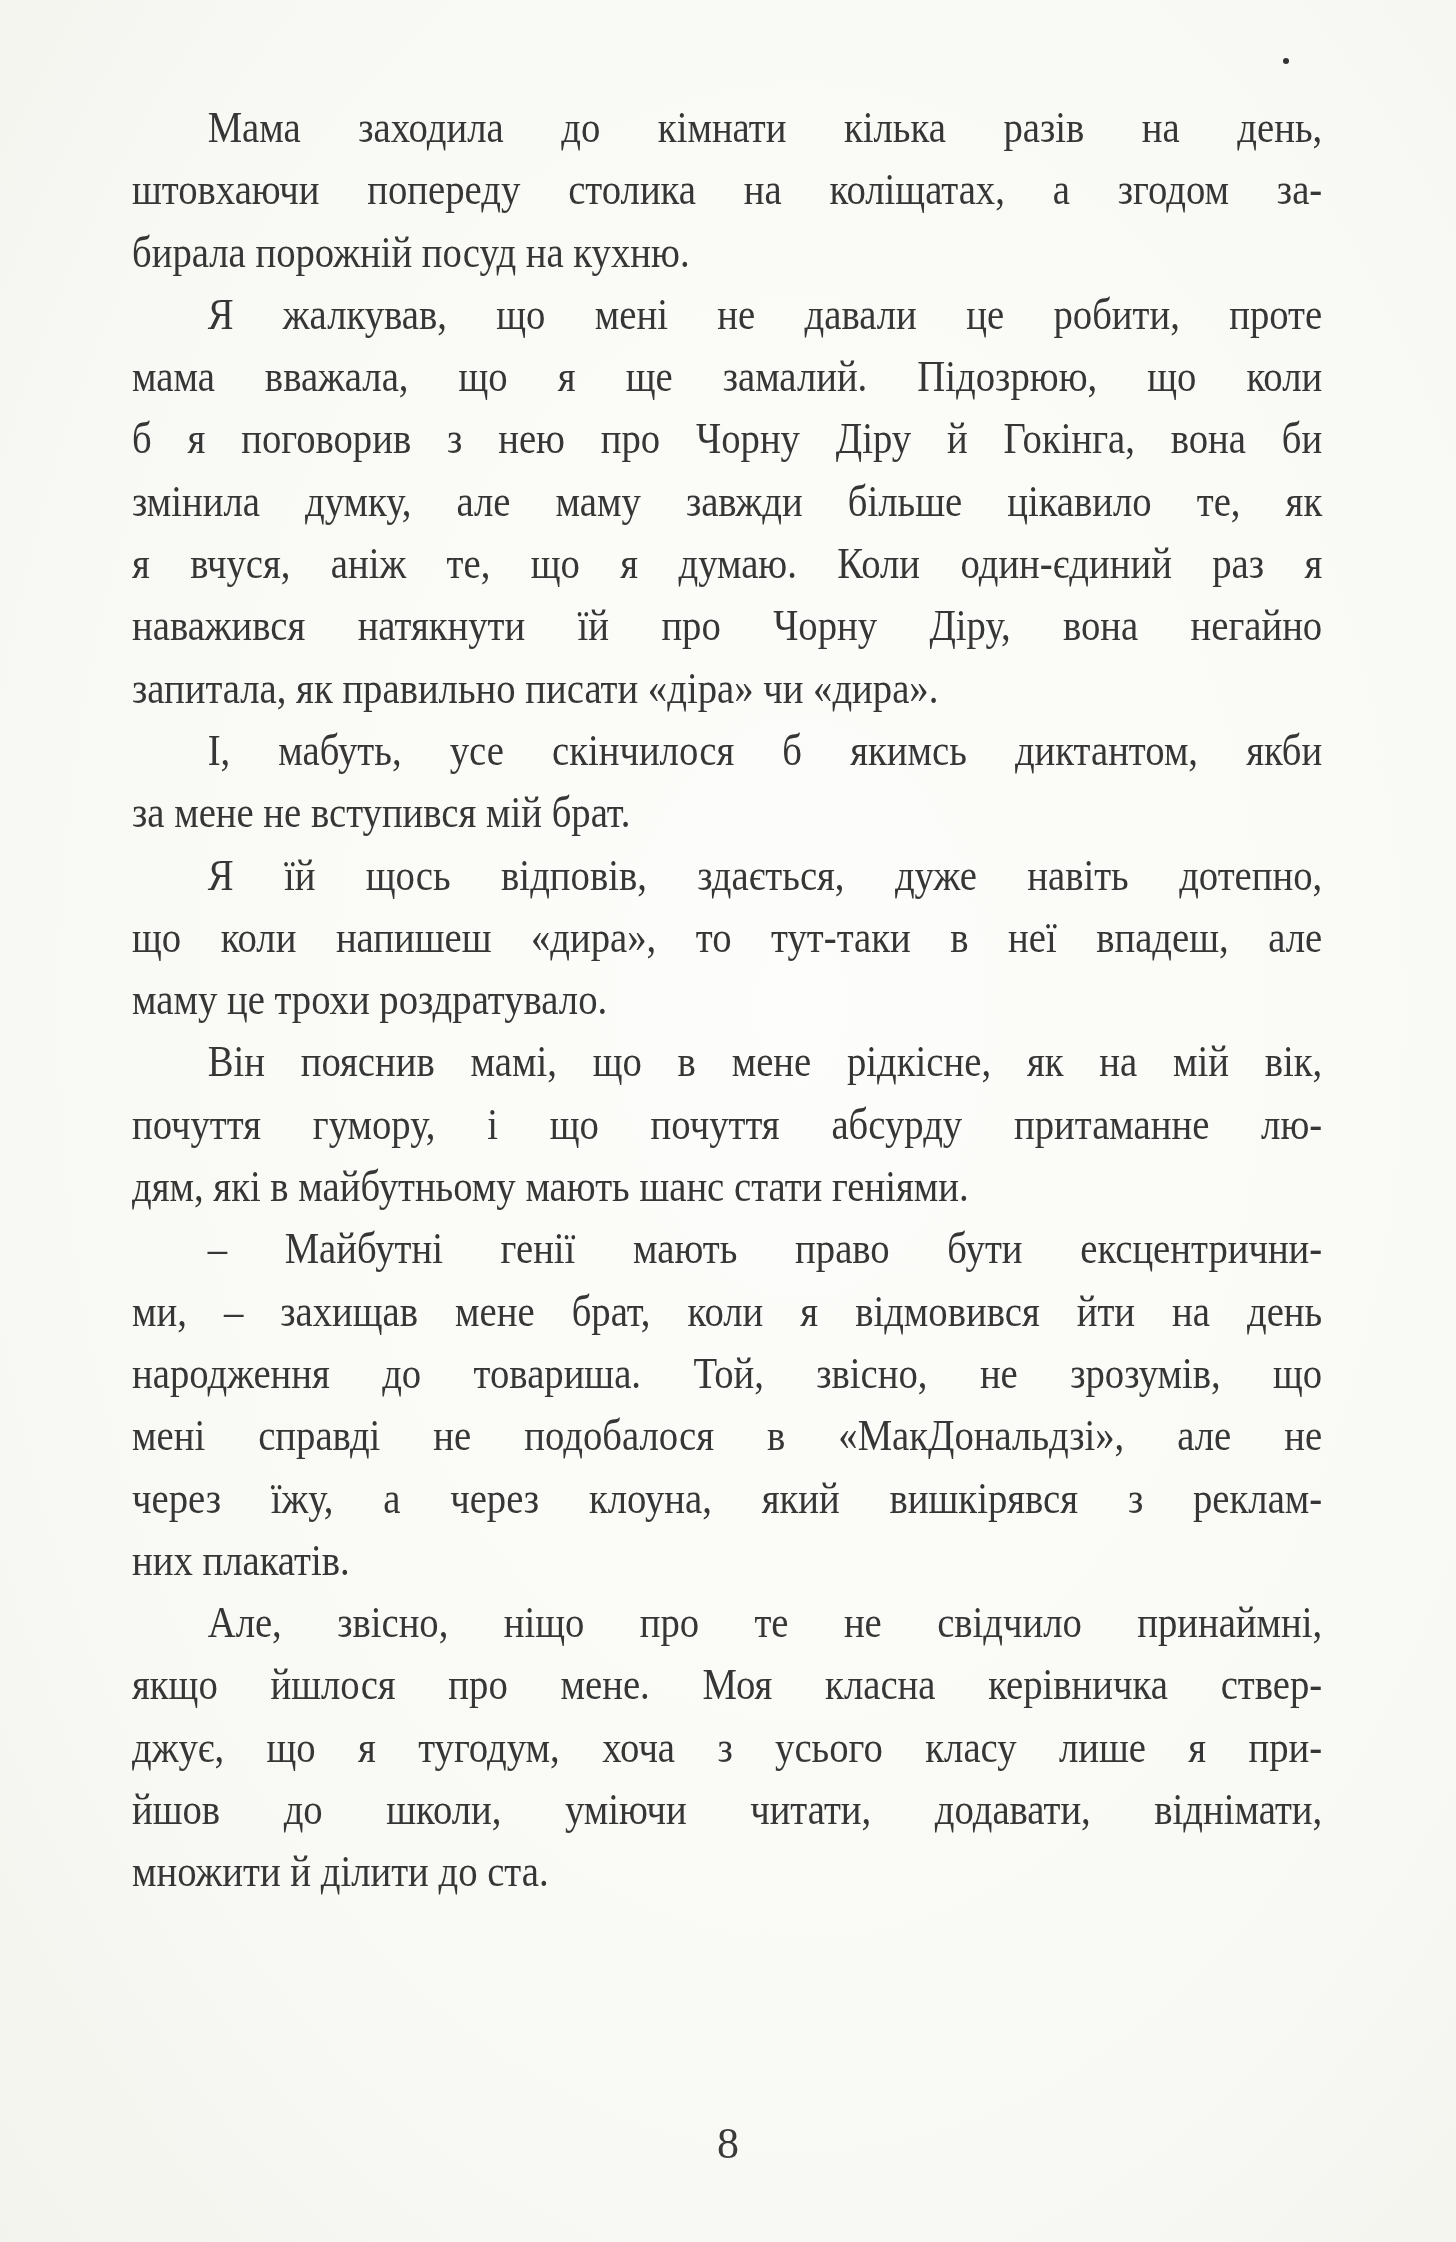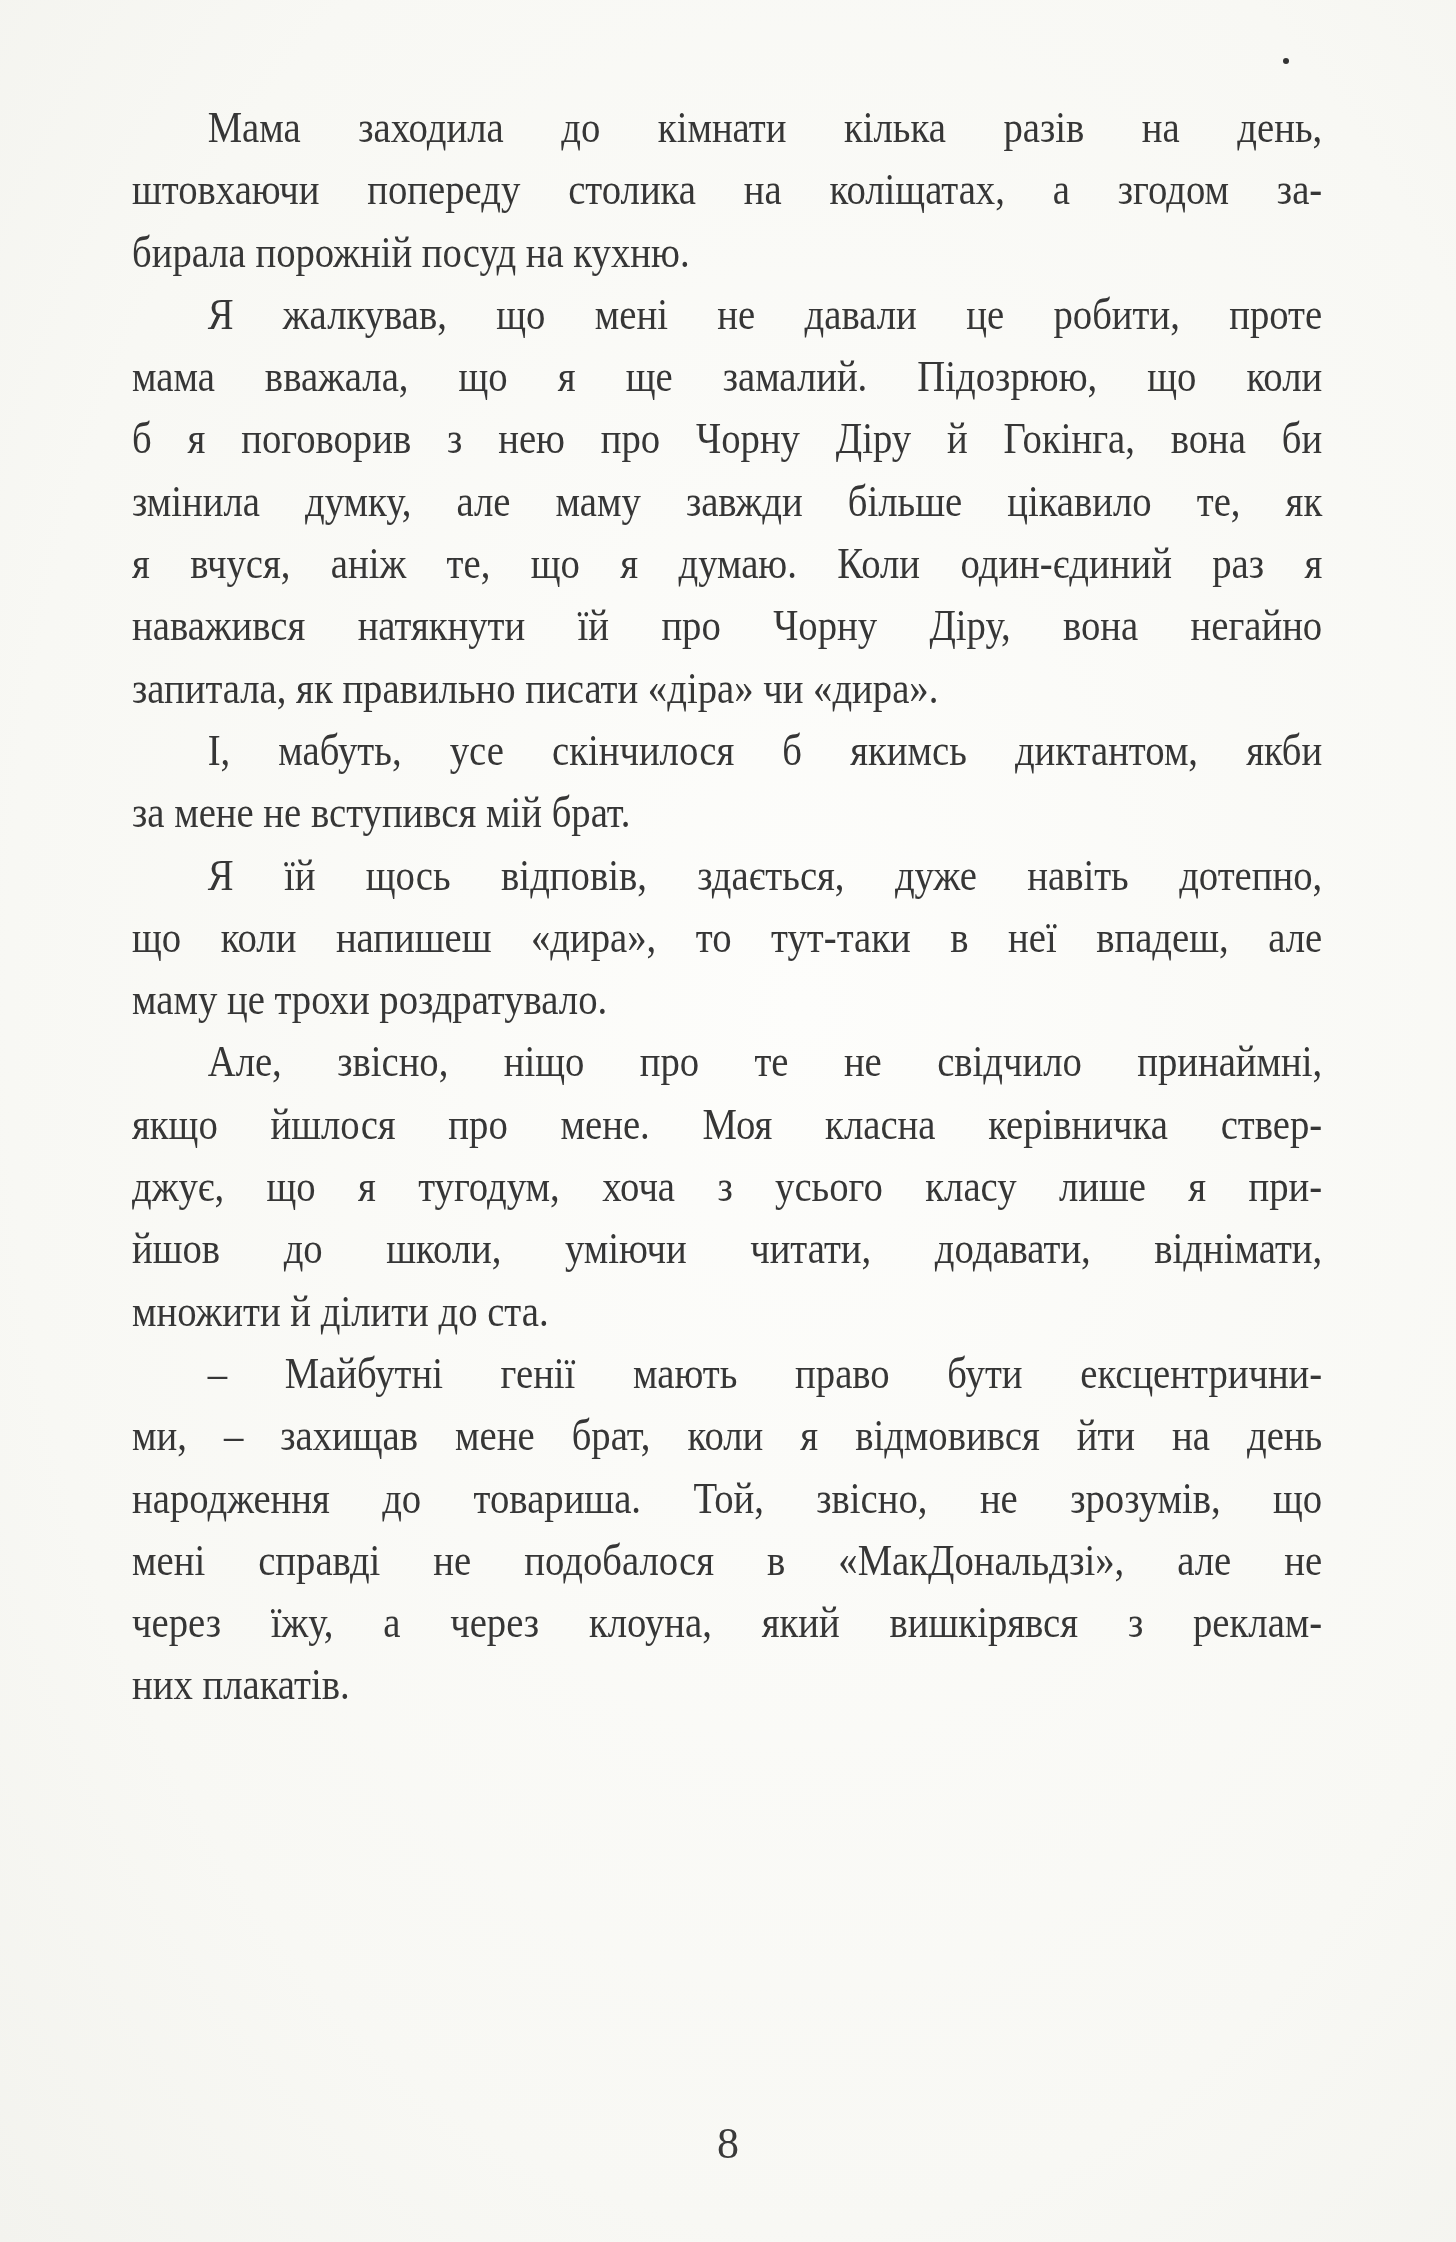--- a/index.html
+++ b/index.html
@@ -95,33 +95,38 @@
       <span class="line indent">І, мабуть, усе скінчилося б якимсь диктантом, якби</span>
       <span class="line last">за мене не вступився мій брат.</span>
     </div>
 
     <div>
       <span class="line indent">Я їй щось відповів, здається, дуже навіть дотепно,</span>
       <span class="line">що коли напишеш «дира», то тут-таки в неї впадеш, але</span>
       <span class="line last">маму це трохи роздратувало.</span>
     </div>
 
-
     <div>
-      <span class="line indent">Але, звісно, ніщо про те не свідчило принаймні,</span>
-      <span class="line">якщо йшлося про мене. Моя класна керівничка ствер-</span>
-      <span class="line">джує, що я тугодум, хоча з усього класу лише я при-</span>
-      <span class="line">йшов до школи, уміючи читати, додавати, віднімати,</span>
-      <span class="line last">множити й ділити до ста.</span>
+      <span class="line indent">Він пояснив мамі, що в мене рідкісне, як на мій вік,</span>
+      <span class="line">почуття гумору, і що почуття абсурду притаманне лю-</span>
+      <span class="line last">дям, які в майбутньому мають шанс стати геніями.</span>
     </div>
 
     <div>
       <span class="line indent">– Майбутні генії мають право бути ексцентрични-</span>
       <span class="line">ми, – захищав мене брат, коли я відмовився йти на день</span>
       <span class="line">народження до товариша. Той, звісно, не зрозумів, що</span>
       <span class="line">мені справді не подобалося в «МакДональдзі», але не</span>
       <span class="line">через їжу, а через клоуна, який вишкірявся з реклам-</span>
       <span class="line last">них плакатів.</span>
     </div>
+
+    <div>
+      <span class="line indent">Але, звісно, ніщо про те не свідчило принаймні,</span>
+      <span class="line">якщо йшлося про мене. Моя класна керівничка ствер-</span>
+      <span class="line">джує, що я тугодум, хоча з усього класу лише я при-</span>
+      <span class="line">йшов до школи, уміючи читати, додавати, віднімати,</span>
+      <span class="line last">множити й ділити до ста.</span>
+    </div>
   </div>
 
   <div class="page-number">8</div>
 </div>
 
 </body></html>

